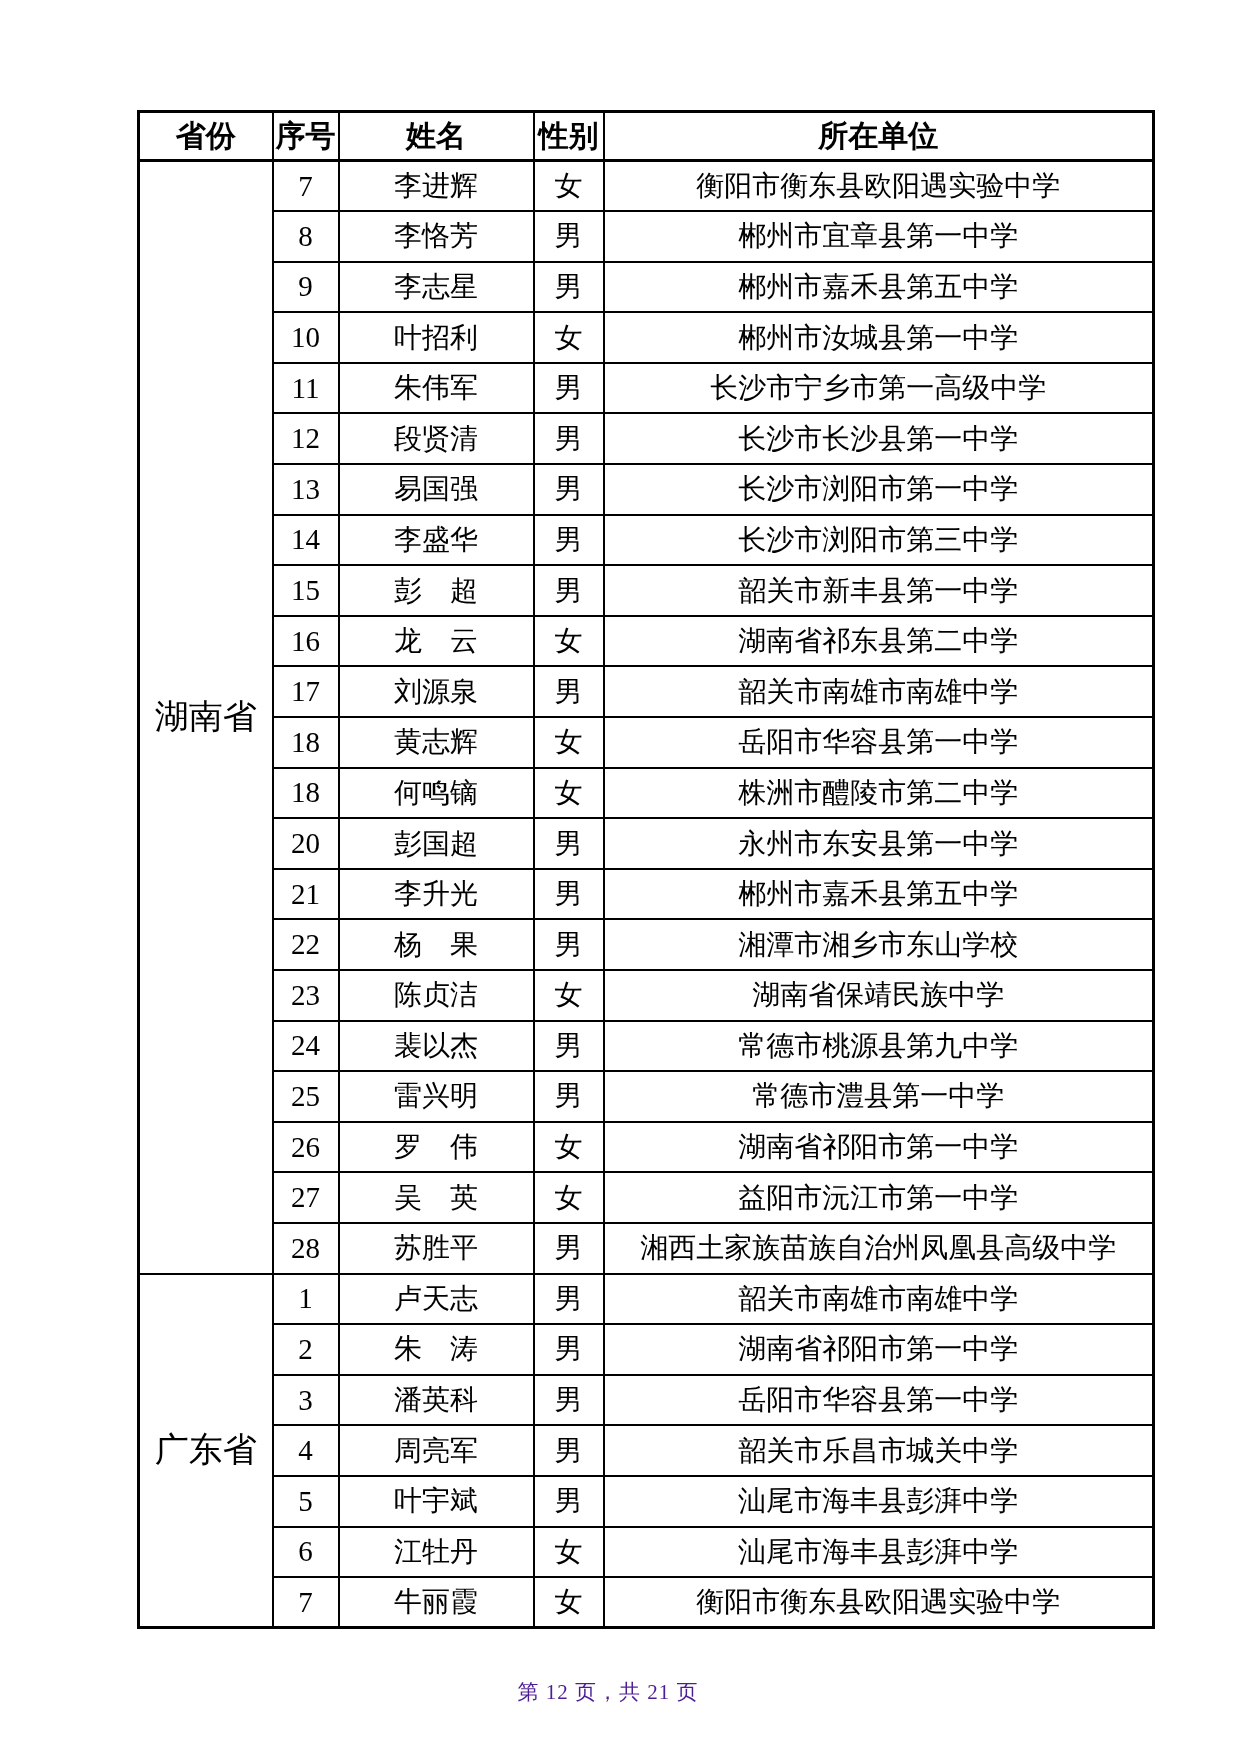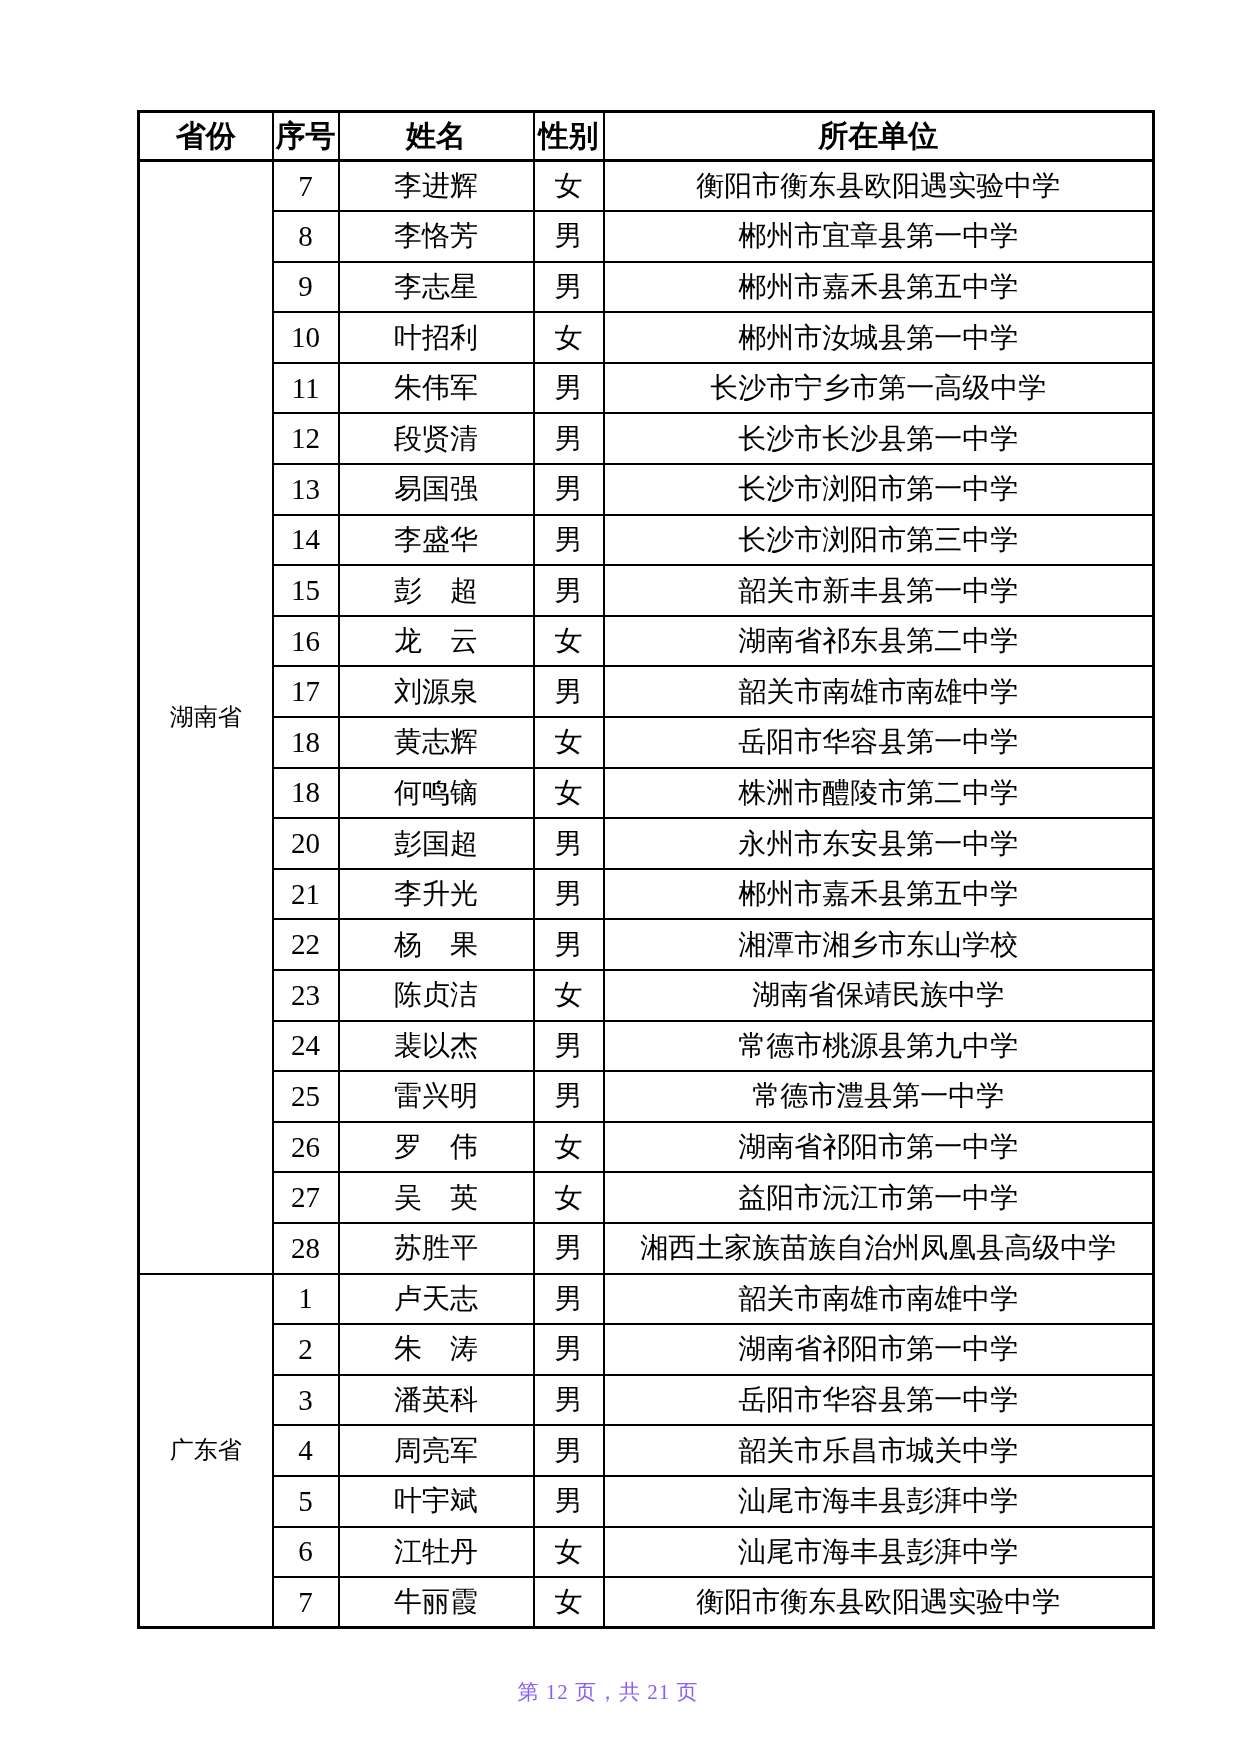--- a/index.html
+++ b/index.html
@@ -43,31 +43,31 @@
   thead tr { height: 49px; }
   thead th {
     font-family: "Liberation Sans", sans-serif;
     font-weight: bold;
     font-size: 30px;
     border-bottom: 3px solid #000;
   }
   tbody tr { height: 50.6px; }
   tbody td { font-size: 28px; }
   td.no-cell { font-size: 29px; }
-  td.province-cell { font-size: 24px; font-family: Liberation Mono, monospace; }
+  td.province-cell { font-size: 34px; font-family: Liberation Mono, monospace; }
 
   .footer {
     position: absolute;
     left: 0;
     top: 1678px;
     width: 1216px;
     text-align: center;
     font-size: 21px;
     letter-spacing: 1px;
-    color: #8b5cf6;
+    color: #4c1d95;
   }
 </style>
 </head>
 <body>
 
 <div class="page">
 
   <table class="roster">
     <colgroup>
       <col class="c-province">

